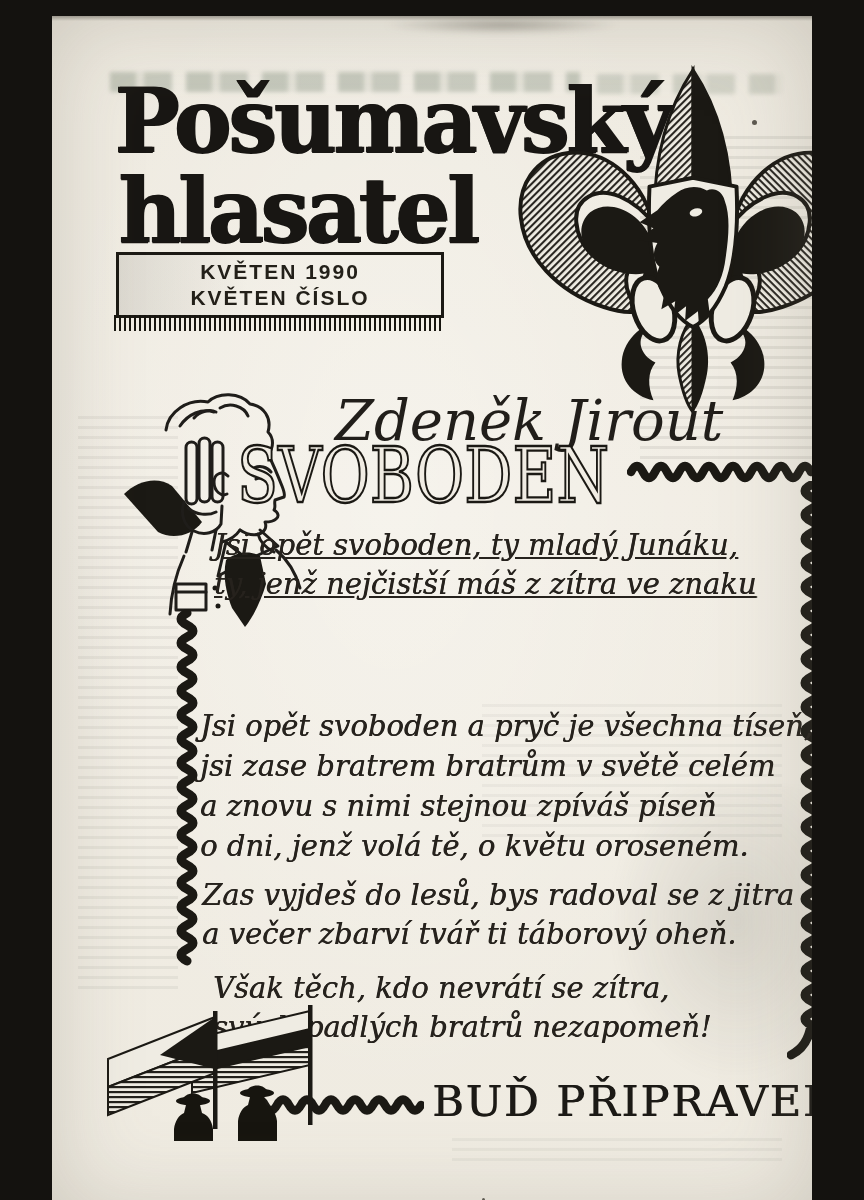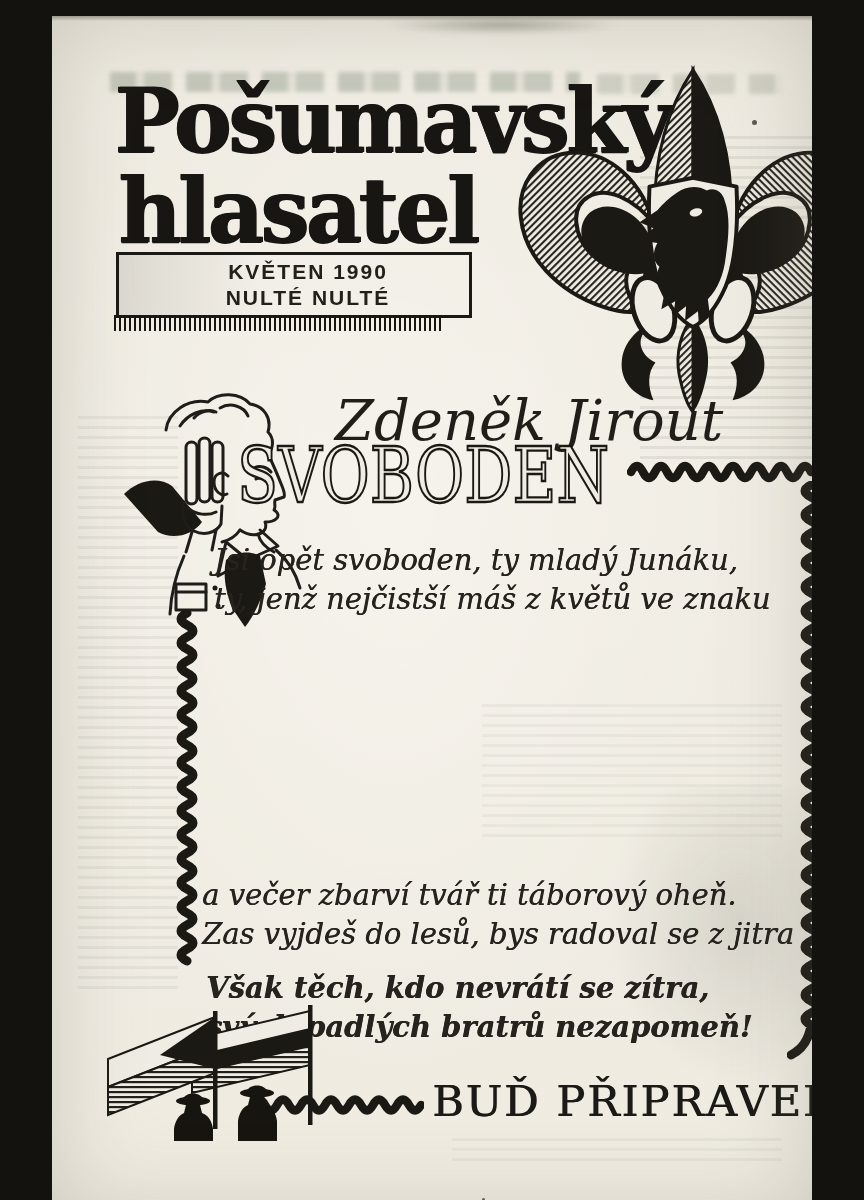--- a/index.html
+++ b/index.html
@@ -22,21 +22,20 @@
   .masthead{
     font-family:"DejaVu Serif",serif;font-weight:bold;
     font-size:86px;line-height:1;letter-spacing:-3px;color:#181613;
     text-shadow:2px 0 0 #181613, 0.5px 0.8px 0 #181613;
     transform:scaleY(1.04);transform-origin:left top;white-space:nowrap;
   }
   .issue-box{
     width:322px;height:60px;border:3px solid #1b1914;
     display:flex;flex-direction:column;justify-content:center;align-items:center;
     background:linear-gradient(90deg, rgba(160,158,150,0.25), rgba(0,0,0,0) 40%);
-    padding-left:28px;
   }
   .issue-box div{
     font-family:"Liberation Sans",sans-serif;font-weight:bold;
     font-size:21px;line-height:26px;letter-spacing:2px;color:#232019;
   }
   .hatchbar{
     height:16px;
     background:repeating-linear-gradient(90deg,#17150f 0 2px, rgba(0,0,0,0) 2px 5px);
   }
 
@@ -102,21 +101,21 @@
   <div class="speck" style="left:826px;top:208px;width:4px;height:4px;"></div>
   <div class="speck" style="left:838px;top:520px;width:3px;height:3px;"></div>
   <div class="speck" style="left:430px;top:1182px;width:3px;height:3px;"></div>
   <div class="speck" style="left:636px;top:1186px;width:3px;height:3px;"></div>
 
   <div class="abs masthead" style="left:62px;top:60px;">Pošumavský</div>
   <div class="abs masthead" style="left:66px;top:150px;">hlasatel</div>
 
   <div class="abs issue-box" style="left:64px;top:236px;">
     <div>KVĚTEN 1990</div>
-    <div>NULTÉ NULTÉ</div>
+    <div>KVĚTEN ČÍSLO</div>
   </div>
   <div class="abs hatchbar" style="left:62px;top:299px;width:328px;"></div>
 
   <svg class="abs" style="left:452px;top:46px;" width="378" height="356" viewBox="0 0 380 360">
     <defs>
       <pattern id="hatch" width="5" height="5" patternUnits="userSpaceOnUse" patternTransform="rotate(45)">
         <rect width="5" height="5" fill="#efece3"></rect>
         <rect width="2.1" height="5" fill="#2a2722"></rect>
       </pattern>
     </defs>
@@ -184,32 +183,38 @@
   </svg>
 
   <svg class="abs" style="left:117px;top:593px;" width="34" height="365" viewBox="0 0 34 365">
     <path d="M18,4 q-12,6 0,12 t0,12 t0,12 t0,12 t0,12 t0,12 t0,12 t0,12 t0,12 t0,12 t0,12 t0,12 t0,12 t0,12 t0,12 t0,12 t0,12 t0,12 t0,12 t0,12 t0,12 t0,12 t0,12 t0,12 t0,12 t0,12 t0,12 t0,12 t0,12" fill="none" stroke="#1b1914" stroke-width="9" stroke-linecap="round"></path>
   </svg>
 
   <svg class="abs" style="left:197px;top:1075px;" width="175" height="24" viewBox="0 0 175 24">
     <path d="M4,14 q6,-11 12,0 t12,0 t12,0 t12,0 t12,0 t12,0 t12,0 t12,0 t12,0 t12,0 t12,0 t12,0 t12,0 t12,0" fill="none" stroke="#1b1914" stroke-width="8.5" stroke-linecap="round"></path>
   </svg>
 
-  <div class="abs stanza" style="left:162px;top:525px;">
+  <div class="abs stanza" style="left:162px;top:510px;text-decoration:underline;">
     <div>Jsi opět svoboden, ty mladý Junáku,</div>
-    <div>ty, jenž nejčistší máš z květů ve znaku</div>
-  </div>
-
+    <div>ty, jenž nejčistší máš z zítra ve znaku</div>
+  </div>
+
+  <div class="abs stanza" style="left:148px;top:690px;line-height:40px;">
+    <div>Jsi opět svoboden a pryč je všechna tíseň,</div>
+    <div>jsi zase bratrem bratrům v světě celém</div>
+    <div>a znovu s nimi stejnou zpíváš píseň</div>
+    <div>o dni, jenž volá tě, o květu oroseném.</div>
+  </div>
 
   <div class="abs stanza" style="left:150px;top:860px;">
+    <div>Zas vyjdeš do lesů, bys radoval se z jitra</div>
     <div>a večer zbarví tvář ti táborový oheň.</div>
-    <div>Zas vyjdeš do lesů, bys radoval se z jitra</div>
-  </div>
-
-  <div class="abs stanza" style="left:154px;top:953px;font-weight:bold;">
+  </div>
+
+  <div class="abs stanza" style="left:161px;top:953px;">
     <div>Však těch, kdo nevrátí se zítra,</div>
     <div>svých padlých bratrů nezapomeň!</div>
   </div>
 
   <svg class="abs" style="left:44px;top:985px;" width="275" height="140" viewBox="0 0 275 140">
     <defs>
       <pattern id="hatch2" width="5" height="5" patternUnits="userSpaceOnUse" patternTransform="rotate(90)">
         <rect width="5" height="5" fill="#efece3"></rect>
         <rect width="2.2" height="5" fill="#22201b"></rect>
       </pattern>

